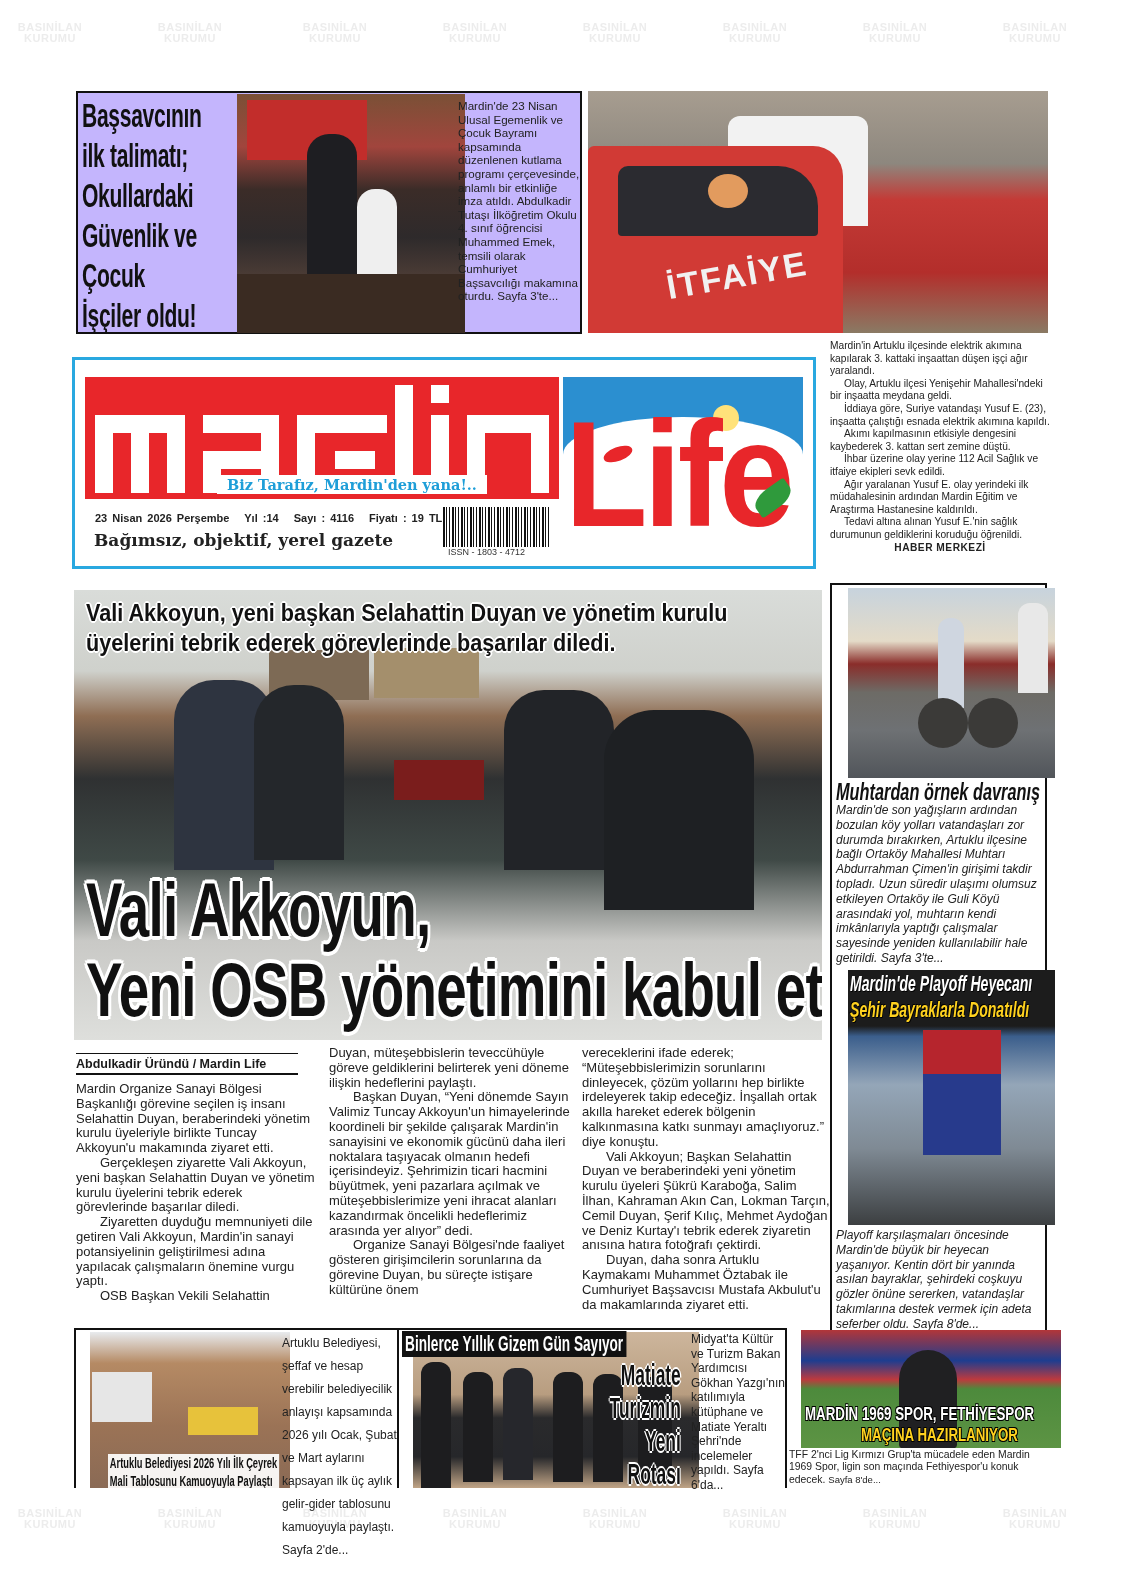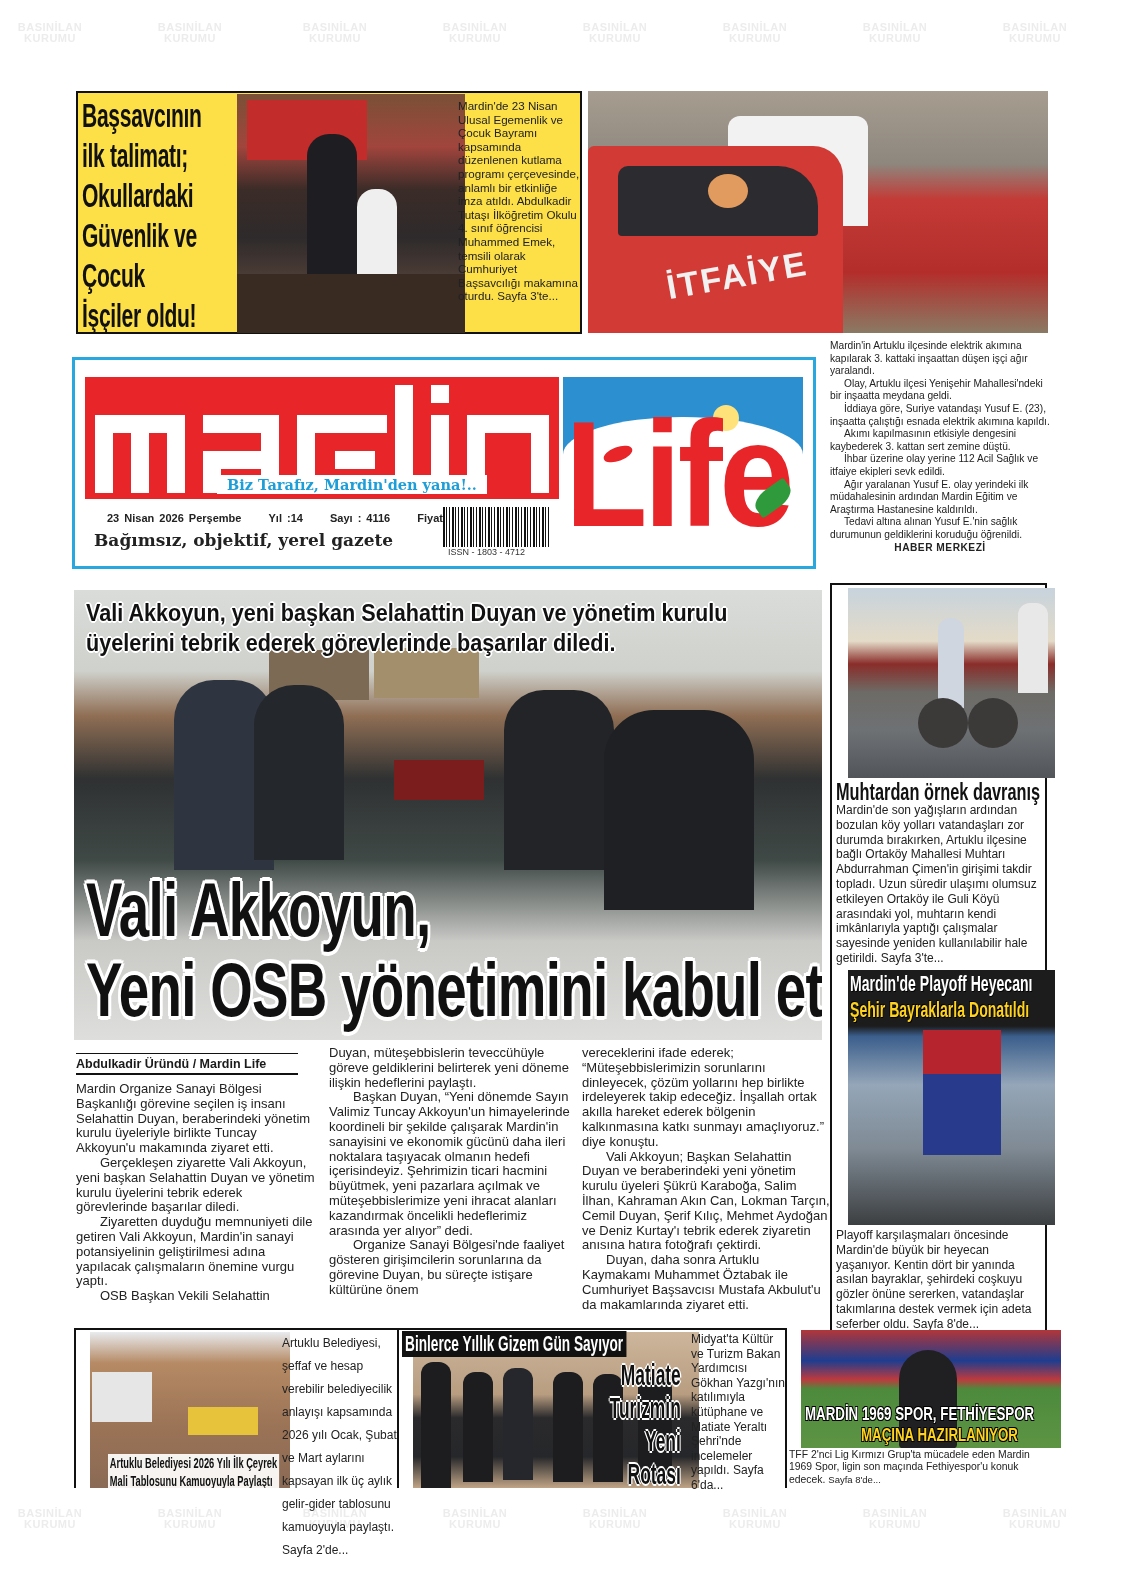--- a/index.html
+++ b/index.html
@@ -6,21 +6,21 @@
   html, body { width: 1140px; height: 1588px; background: #ffffff; overflow: hidden; }
   body { position: relative; font-family: "Liberation Sans", sans-serif; color: #1a1a1a; }
 
   .abs { position: absolute; }
   .photo { position: absolute; overflow: hidden; margin-left: 12px; }
 
   
   .wm { position: absolute; color: rgba(200,200,200,0.35); font-weight: 700; font-size: 11px; text-align: center; line-height: 11px; letter-spacing: 0.5px; pointer-events: none; font-family: "Liberation Sans", sans-serif; }
 
   
-  #box1 { left: 76px; top: 91px; width: 506px; height: 243px; border: 2px solid #111; background: #fde047; }
+  #box1 { left: 76px; top: 91px; width: 506px; height: 243px; border: 2px solid #111; background: #c4b5fd; }
   #box1 .hl { position: absolute; left: 4px; top: 2px; width: 148px; }
   #box1 .hl div { font-family: "Liberation Sans", sans-serif; font-weight: 700; font-size: 34px; line-height: 40px; color: #111; transform: scaleX(0.62); transform-origin: left top; white-space: nowrap; letter-spacing: -0.5px; }
   #box1 .pic { left: 147px; top: 1px; width: 228px; height: 239px;
     background: linear-gradient(180deg, #7a5036 0%, #a1453d 22%, #3b2c28 40%, #2e2a2b 60%, #524038 80%, #2a2522 100%); }
   #box1 .txt { position: absolute; left: 380px; top: 6px; width: 124px; font-size: 11.6px; line-height: 13.6px; color: #222; }
 
   
   #box2 { left: 588px; top: 91px; width: 460px; height: 242px; overflow: hidden;
     background: linear-gradient(180deg, #a79d90 0%, #8d877e 30%, #c43a36 45%, #b32e2b 75%, #8a7a64 100%); }
   #box2 .truck { position: absolute; left: 0; top: 55px; width: 255px; height: 187px; background: #d13a35; border-radius: 6px 30px 0 0; }
@@ -35,21 +35,21 @@
   #acc { left: 830px; top: 340px; width: 220px; font-size: 10.2px; line-height: 12.6px; color: #222; }
   #acc p { text-indent: 14px; }
   #acc p:first-child { text-indent: 0; }
   #acc .by { text-align: center; font-weight: 700; text-indent: 0; letter-spacing: 0.5px; }
 
   
   #mast { left: 72px; top: 357px; width: 744px; height: 212px; border: 3px solid #29a8e0; background: #fff; }
   #mast .red { position: absolute; left: 10px; top: 17px; width: 474px; height: 122px; background: #e8262a; }
   #mast .slogan { position: absolute; left: 132px; top: 98px; background: #fff; color: #1e9ed8; font-family: "DejaVu Serif", serif; font-weight: 700; font-size: 14.5px; padding: 1px 10px; white-space: nowrap; }
   #mast .info { position: absolute; left: 20px; top: 152px; font-size: 11px; font-weight: 700; color: #222; white-space: nowrap; word-spacing: 2px; }
-  #mast .info span { margin-right: 10px; margin-left: 12px; }
+  #mast .info span { margin-right: 10px; }
   #mast .tag { position: absolute; left: 19px; top: 170px; font-family: "DejaVu Serif", serif; font-weight: 700; font-size: 17px; color: #222; white-space: nowrap; }
   #mast .barcode { position: absolute; left: 368px; top: 147px; width: 108px; height: 40px;
     background: repeating-linear-gradient(90deg, #111 0 2px, #fff 2px 3px, #111 3px 4px, #fff 4px 6px, #111 6px 7px, #fff 7px 9px); }
   #mast .issn { position: absolute; left: 373px; top: 187px; font-size: 9px; color: #333; white-space: nowrap; }
   #mast .life { position: absolute; left: 488px; top: 17px; width: 240px; height: 180px; background: #2b8fd0; overflow: hidden; }
   #mast .life .hill { position: absolute; left: 0; top: 40px; width: 240px; height: 150px; background: #fff; border-radius: 60% 60% 0 0 / 30% 30% 0 0; }
   #mast .life .word { position: absolute; left: 2px; top: 12px; color: #e8262a; font-weight: 700; font-size: 150px; line-height: 170px; letter-spacing: -4px; transform: scaleX(0.9); transform-origin: left top; font-family: "Liberation Sans", sans-serif; }
 
   
   #lead { left: 74px; top: 590px; width: 748px; height: 450px; overflow: hidden;
@@ -64,21 +64,21 @@
   
   .col { position: absolute; font-size: 13px; line-height: 14.8px; color: #222; }
   .col p { text-indent: 24px; }
   .col p.noind { text-indent: 0; }
   #byline { left: 76px; top: 1053px; width: 222px; border-top: 1px solid #111; border-bottom: 2px solid #111; font-weight: 700; font-size: 12.5px; padding: 3px 0 2px 0; margin-top: 0; }
   #c1 { left: 76px; top: 1082px; width: 240px; }
   #c2 { left: 329px; top: 1046px; width: 248px; }
   #c3 { left: 582px; top: 1046px; width: 248px; }
 
   
-  #rbox { left: 830px; top: 583px; width: 217px; height: 859px; border: 2px solid #111; background: #fff; }
+  #rbox { left: 830px; top: 583px; width: 217px; height: 859px; border: 2px solid #111; background: #fff; font-style: italic; }
   #rbox .pic1 { position: absolute; left: 4px; top: 3px; width: 207px; height: 190px;
     background: linear-gradient(180deg, #c7d3dd 0%, #e4dbc8 28%, #8a2d2a 40%, #6d6b66 55%, #6e7174 75%, #51555a 100%); }
   #rbox .h1 { position: absolute; left: 4px; top: 194px; font-weight: 700; font-size: 24px; line-height: 26px; color: #111; transform: scaleX(0.68); transform-origin: left top; white-space: nowrap; }
   #rbox .t1 { position: absolute; left: 4px; top: 218px; width: 210px; font-size: 12px; line-height: 14.8px; color: #222; }
   #rbox .pic2 { position: absolute; left: 4px; top: 385px; width: 207px; height: 255px;
     background: linear-gradient(180deg, #1c1c1c 0%, #1c1c1c 22%, #3b5e8c 26%, #94a6b8 45%, #7f8a94 70%, #3c3f41 100%); }
   #rbox .flag { position: absolute; left: 75px; top: 60px; width: 78px; height: 125px; background: linear-gradient(180deg, #b6252d 0 35%, #273a8c 35% 100%); }
   #rbox .h2a { position: absolute; left: 2px; top: 2px; font-weight: 700; font-size: 22px; line-height: 24px; color: #fff; transform: scaleX(0.64); transform-origin: left top; white-space: nowrap; text-shadow: 1px 1px 0 #000; }
   #rbox .h2b { position: absolute; left: 2px; top: 28px; font-weight: 700; font-size: 22px; line-height: 24px; color: #ffd21f; transform: scaleX(0.64); transform-origin: left top; white-space: nowrap; text-shadow: 1px 1px 0 #000, -1px -1px 0 #000; }
   #rbox .t2 { position: absolute; left: 4px; top: 643px; width: 210px; font-size: 12px; line-height: 14.8px; color: #222; }

